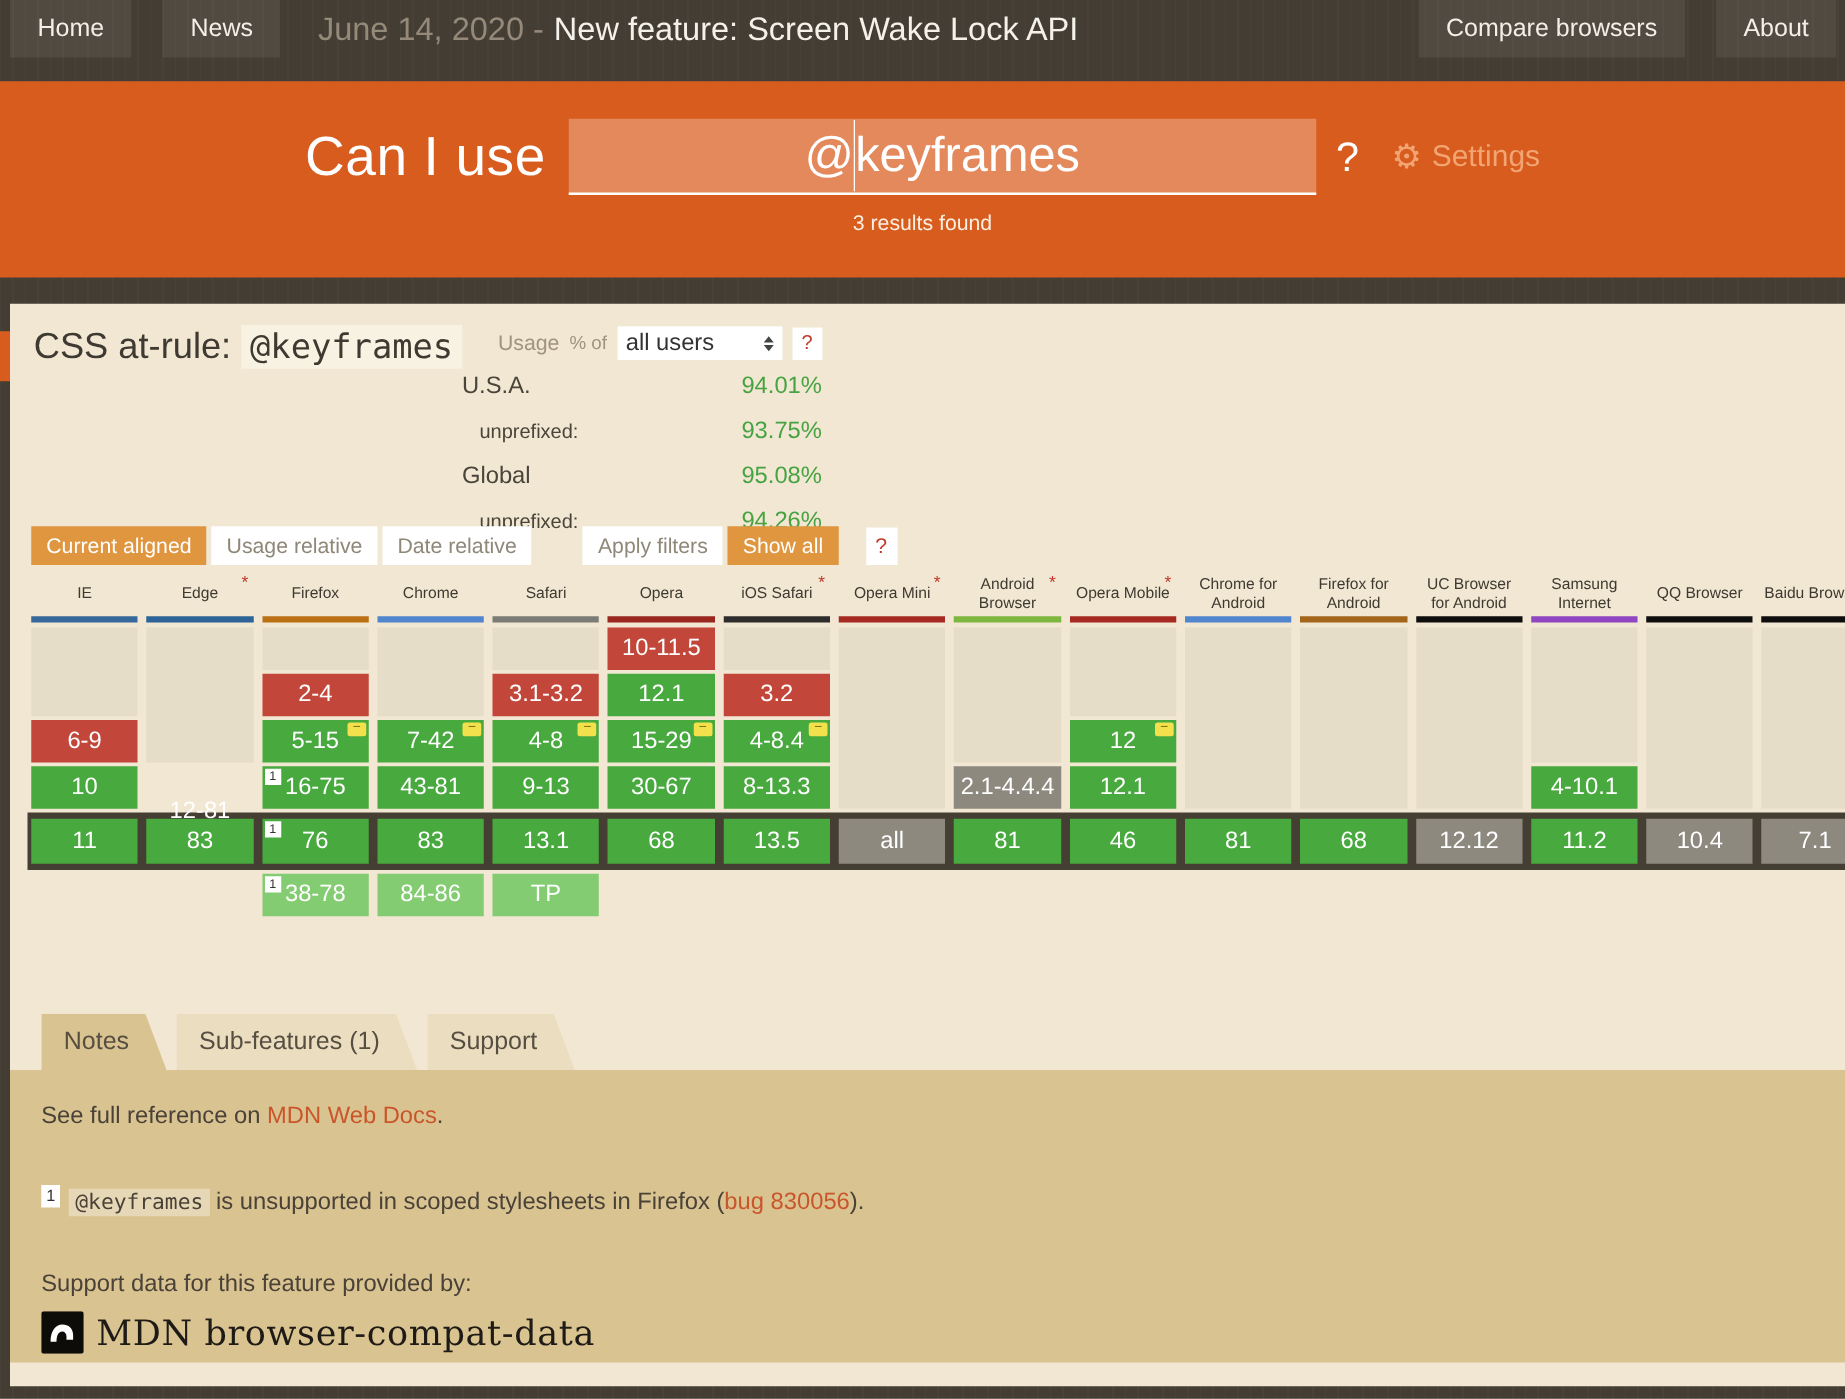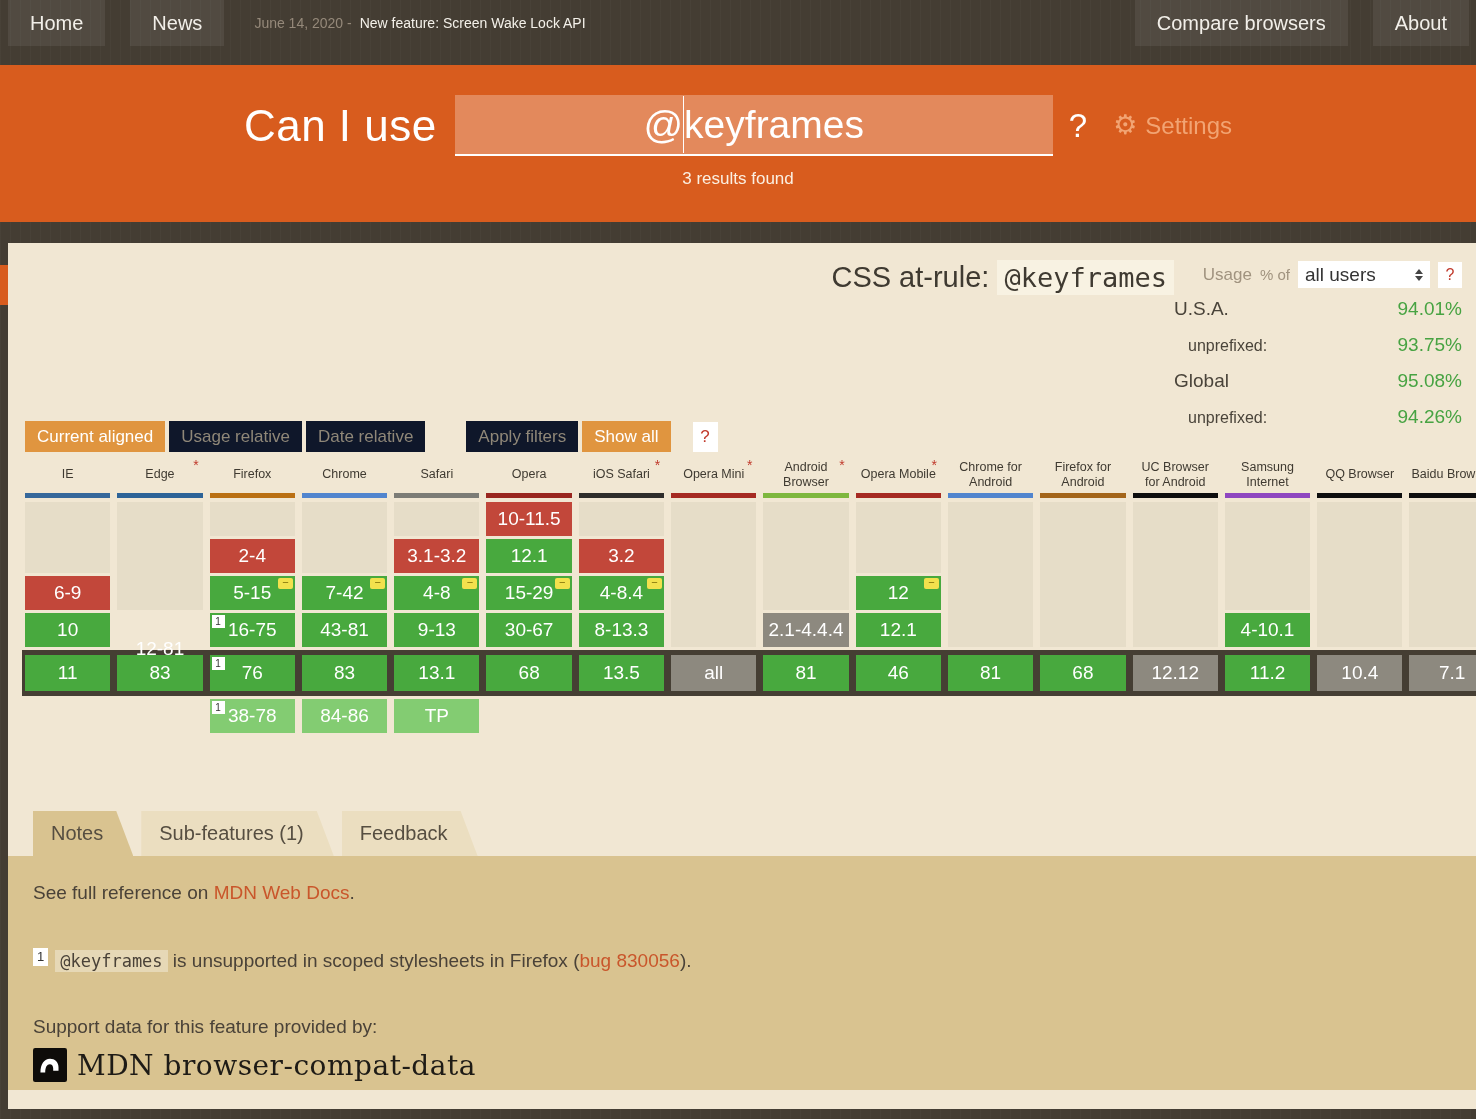--- a/index.html
+++ b/index.html
@@ -25,21 +25,21 @@
     background:var(--dark);
     background-image:repeating-linear-gradient(90deg, rgba(255,255,255,0.025) 0 1px, transparent 1px 10px);
     font-family:"Liberation Sans","DejaVu Sans",sans-serif;
     color:var(--ink);
   }
   
   .topnav{height:46px;display:flex;align-items:stretch;padding-left:8px;}
   .nav-btn{display:flex;align-items:center;padding:0 22px;background:rgba(255,255,255,0.07);
     color:#F2EFE9;font-size:20px;cursor:pointer;}
   .nav-btn + .nav-btn{margin-left:25px;}
-  .nav-news-line{display:flex;align-items:center;margin-left:30px;font-size:14px;white-space:nowrap;}
+  .nav-news-line{display:flex;align-items:center;margin-left:30px;font-size:26px;white-space:nowrap;}
   .nav-date{color:#95897A;margin-right:8px;}
   .nav-feature{color:#F4F1EA;}
   .nav-spacer{flex:1;}
   .nav-right{display:flex;align-items:stretch;margin-right:7px;}
   .nav-right .nav-btn + .nav-btn{margin-left:25px;}
   
   .hero{margin-top:19px;height:157px;background:var(--orange);}
   .search-row{display:flex;align-items:center;justify-content:center;padding-top:30px;}
   .brand{font-size:44px;font-weight:300;color:#fff;margin-right:18px;letter-spacing:0.5px;}
   .search-box{width:598px;height:61px;background:rgba(255,255,255,0.28);border-bottom:2px solid #fff;
@@ -47,21 +47,21 @@
   .search-text{font-size:39px;font-weight:300;color:#fff;display:flex;align-items:center;}
   .caret{width:1px;height:57px;background:#fff;display:inline-block;}
   .hero-help{margin-left:16px;color:#fff;font-size:33px;}
   .settings{margin-left:26px;display:flex;align-items:center;gap:8px;color:#F2A473;font-size:24px;cursor:pointer;}
   .gear{font-size:27px;line-height:1;}
   .results-count{text-align:center;color:#FBEFE1;font-size:17px;margin-top:13px;}
   
   .bookmark{position:absolute;left:0;top:265px;width:8px;height:40px;background:var(--orange);}
   .panel{position:relative;margin-left:8px;margin-top:21px;width:1468px;height:866px;
     background:var(--beige);overflow:hidden;}
-  .title-row{display:flex;justify-content:flex-end;align-items:flex-start;padding:18px 14px 0 19px;height:178px;}
+  .title-row{display:flex;justify-content:flex-start;align-items:flex-start;padding:18px 14px 0 19px;height:178px;}
   .page-title{font-size:29px;font-weight:400;margin:0;color:var(--ink);}
   .page-title code{font-family:"DejaVu Sans Mono","Liberation Mono",monospace;background:#F8F2E2;padding:2px 7px;font-size:27px;}
   
   .usage{width:288px;}
   .usage-top{display:flex;align-items:center;justify-content:flex-end;gap:8px;}
   .usage-label{color:#A0937F;font-size:17px;}
   .percent-of{color:#A0937F;font-size:15px;}
   .usage-select{background:#fff;height:27px;width:132px;display:flex;align-items:center;justify-content:space-between;
     padding:0 7px;font-size:19px;color:#333;cursor:pointer;}
   .sel-arrows{display:flex;flex-direction:column;gap:2px;}
@@ -70,21 +70,21 @@
   .sel-arrows i.down{border-top:5px solid #444;}
   .mini-help{width:24px;height:26px;background:#fff;color:#C0392B;font-size:16px;display:flex;align-items:center;justify-content:center;cursor:pointer;}
   .usage-stats{margin-top:10px;}
   .stat-row{display:flex;justify-content:space-between;align-items:baseline;height:36px;}
   .stat-label{font-size:19px;color:#4A443A;}
   .stat-row.sub .stat-label{font-size:16px;margin-left:14px;}
   .stat-value{font-size:19px;color:var(--stat-green);}
   
   .filter-row{display:flex;align-items:center;margin:0 0 0 17px;height:31px;}
   .filter-btn{height:31px;display:flex;align-items:center;padding:0 12px;font-size:17px;cursor:pointer;
-    background:#0f172a;color:#8F8778;margin-right:4px;}
+    background:#ffffff;color:#8F8778;margin-right:4px;}
   .filter-btn.active{background:#E0953F;color:#fff;}
   .filter-gap{width:37px;}
   .filter-help{width:25px;height:30px;background:#fff;color:#C0392B;font-size:17px;
     display:flex;align-items:center;justify-content:center;margin-left:18px;cursor:pointer;}
   
   .table-wrap{position:relative;margin:4px 0 0 17px;}
   .current-band{position:absolute;left:-3px;right:-17px;top:194px;height:46px;background:var(--band);}
   .columns{display:flex;gap:7px;position:relative;}
   .bcol{width:85.3px;flex:0 0 auto;}
   .col-header{height:37px;position:relative;display:flex;align-items:center;justify-content:center;
@@ -494,21 +494,21 @@
               <span>7.1</span>
             </div>
           </div>
         </div>
       </div>
   </div>
 
   <div class="tabs">
       <div class="tab active">Notes</div>
       <div class="tab">Sub-features (1)</div>
-      <div class="tab">Feedback</div>
+      <div class="tab">Support</div>
     </div>
 
   <div class="notes-panel">
     <p class="note-line"><span>See full reference on </span><a>MDN Web Docs</a><span>.</span></p>
     <p class="note-line"><span class="note-sup">1</span><span class="note-code">@keyframes</span><span> is unsupported in scoped stylesheets in Firefox (</span><a>bug 830056</a><span>).</span></p>
     <p class="provided">Support data for this feature provided by:</p>
     <div class="mdn-row">
       <svg class="mdn-logo" viewBox="0 0 32 32" xmlns="http://www.w3.org/2000/svg">
         <rect width="32" height="32" rx="2" fill="#0E0C09"></rect>
         <path fill="#fff" d="M7 23c0-8 3.5-13 9-13 4.5 0 8 3 8 8v3.5h-5V19c0-2.3-1.3-3.8-3.2-3.8-2.6 0-4.3 2.6-4.3 7.8z"></path>

